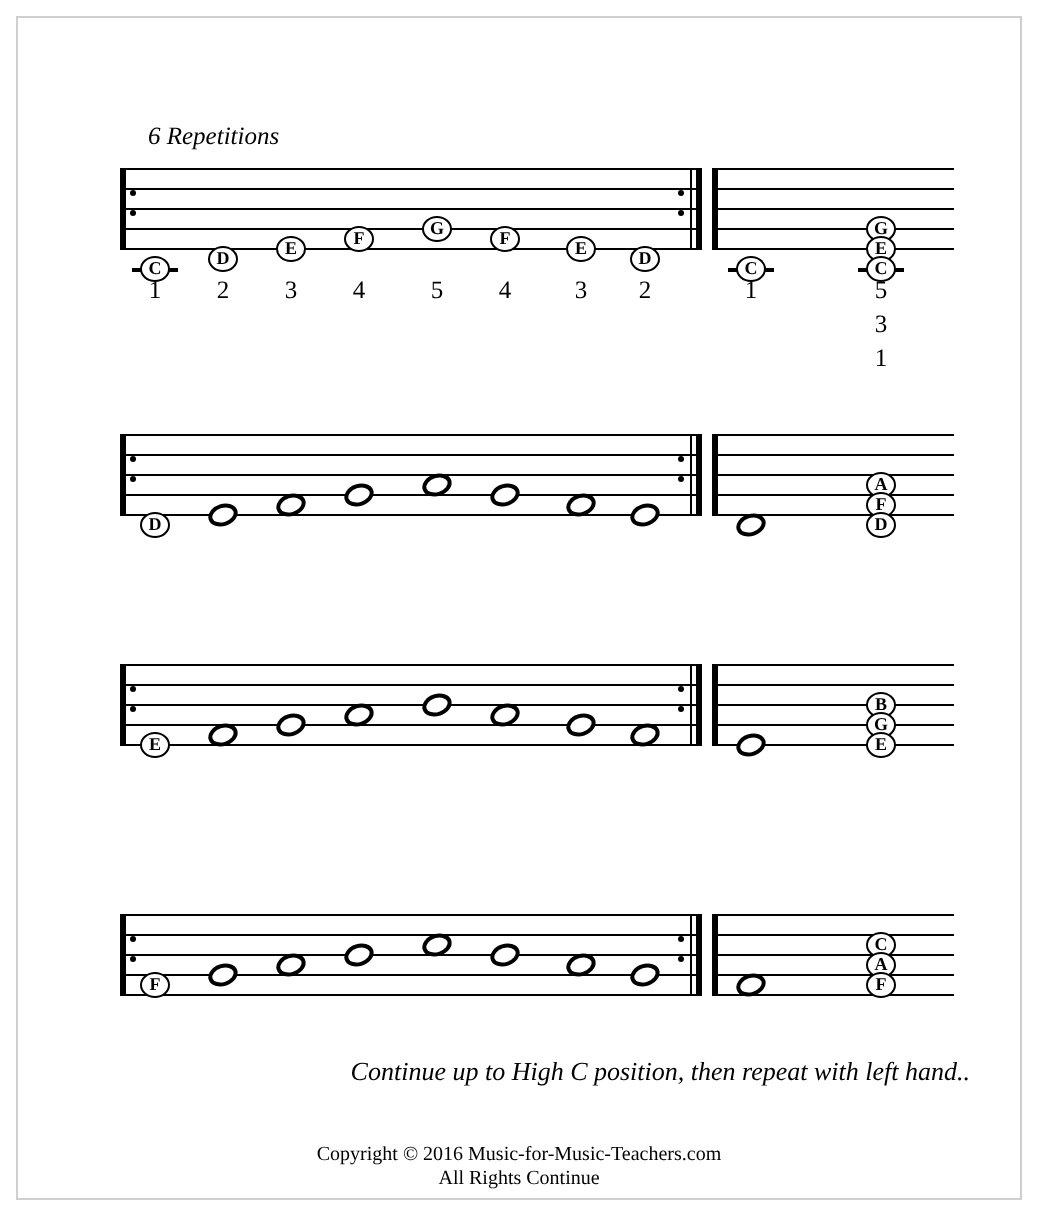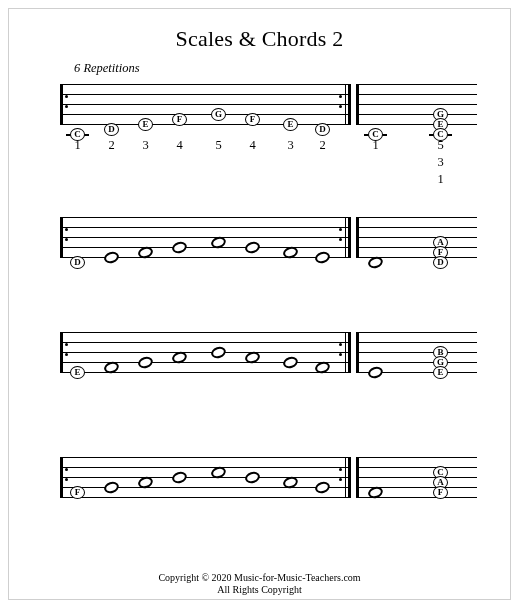--- a/index.html
+++ b/index.html
@@ -116,21 +116,20 @@
     font-family:"Liberation Serif", serif;
     color:#000;
   }
 </style>
 </head>
 <body>
 
 <div class="page">
   <div class="sheet"></div>
 
-  <div class="title">Scales &amp; Chords 2</div>
   <div class="reps">6 Repetitions</div>
 
   <div id="systems-root">
       <div class="system">
         <div class="staff" style="left: 60px; top: 84px; width: 288px;">
           <div class="line l0"></div>
           <div class="line l1"></div>
           <div class="line l2"></div>
           <div class="line l3"></div>
           <div class="line l4"></div>
@@ -441,18 +440,19 @@
           </div>
         </div>
         <div>
           <div class="note named" style="left: 433px; top: 485.5px;">
             <span class="nl">F</span>
           </div>
         </div>
       </div>
     </div>
 
+  <div class="footer-note fn1">Continue up to High C position, then repeat with left hand..</div>
 
   <div class="copyright">
-    <div>Copyright © 2020 Music-for-Music-Teachers.com</div>
-    <div>All Rights Copyright</div>
+    <div>Copyright © 2016 Music-for-Music-Teachers.com</div>
+    <div>All Rights Continue</div>
   </div>
 </div>
 
 </body></html>

